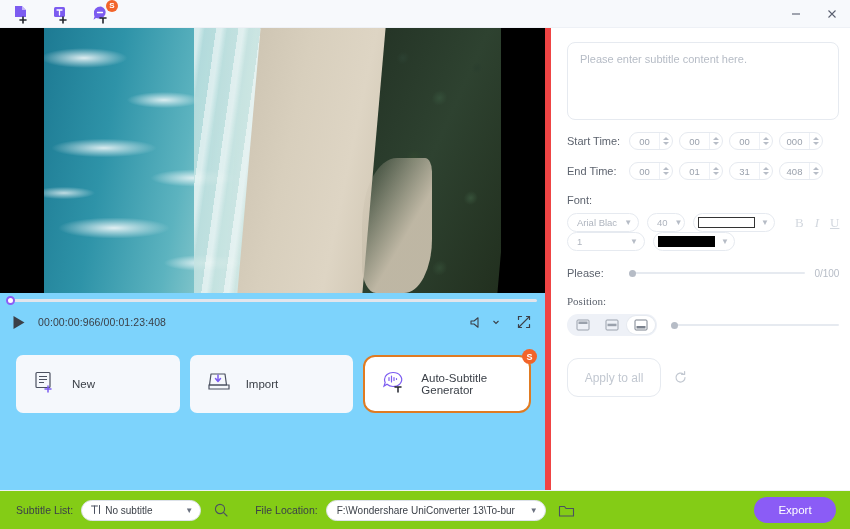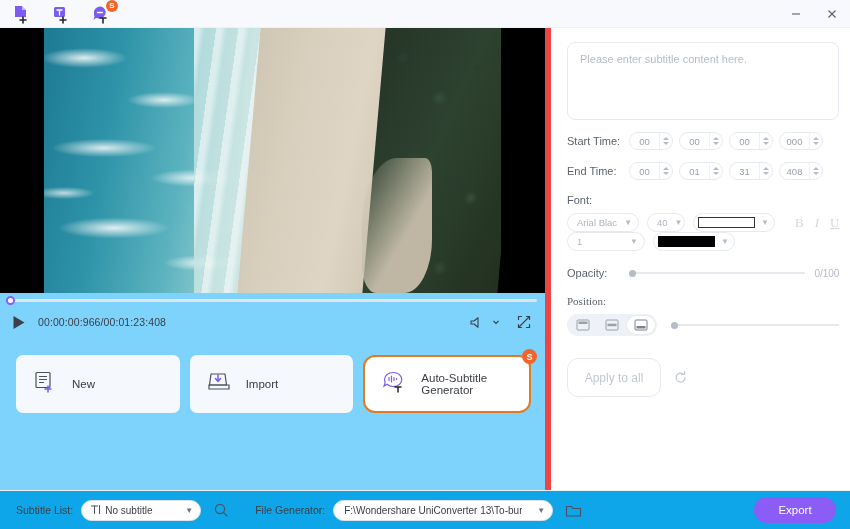--- a/index.html
+++ b/index.html
@@ -297,21 +297,21 @@
     font-family: "Liberation Sans", sans-serif;
   }
   .reset-icon { cursor: pointer; color: #c2c8d1; display: flex; }
 
   
   .footer {
     height: 39px; min-height: 39px;
     border-top: 1px solid #eef1f6;
     display: flex; align-items: center;
     padding: 0 14px 0 16px; gap: 8px;
-    background: #0ea5e9;
+    background: #84cc16;
   }
   .f-label { font-size: 10.5px; color: #3b4048; white-space: nowrap; }
   .sublist-select {
     display: flex; align-items: center;
     width: 120px; height: 21px;
     border: 1px solid #dde2e9; border-radius: 11px;
     padding: 0 7px 0 8px; background: #fff; cursor: pointer;
   }
   .sublist-select .sv { font-size: 10px; color: #3b4048; margin-left: 4px; }
   .sublist-select .chev { margin-left: auto; color: #6b7280; font-size: 8px; }
@@ -566,21 +566,21 @@
           <span class="sv">1</span>
           <span class="chev">▼</span>
         </div>
         <div class="color-select">
           <span class="swatch" style="background:#000000;border-color:#000;"></span>
           <span class="chev">▼</span>
         </div>
       </div>
 
       <div class="row" style="margin-top:16px;">
-        <span class="row-label">Opacity:</span>
+        <span class="row-label">Please:</span>
         <div class="slider-line">
           <div class="slider">
             <span class="slider-knob"></span>
           </div>
           <span class="slider-val">0/100</span>
         </div>
       </div>
 
       <div class="section-label" style="margin-top:16px;font-family:Liberation Serif, serif;">Position:</div>
       <div class="ctrl-line">
@@ -635,21 +635,21 @@
       <span class="sv">No subtitle</span>
       <span class="chev">▼</span>
     </div>
     <span class="icon-btn" style="margin-left:4px;">
       <svg width="16" height="16" viewBox="0 0 16 16">
         <circle cx="7" cy="7" r="4.6" fill="none" stroke="currentColor" stroke-width="1.1"></circle>
         <path d="M10.4 10.4 L14 14" stroke="currentColor" stroke-width="1.1" stroke-linecap="round"></path>
       </svg>
     </span>
 
-    <span class="f-label" style="margin-left:18px;">File Generator:</span>
+    <span class="f-label" style="margin-left:18px;">File Location:</span>
     <div class="loc-select">
       <span class="sv">F:\Wondershare UniConverter 13\To-bur</span>
       <span class="chev">▼</span>
     </div>
     <span class="icon-btn" style="margin-left:4px;">
       <svg width="17" height="15" viewBox="0 0 17 15">
         <path d="M1.5 3.5 h5 l1.5 2 h7.5 v7.5 h-14 z" fill="none" stroke="currentColor" stroke-width="1.1" stroke-linejoin="round"></path>
       </svg>
     </span>
 

